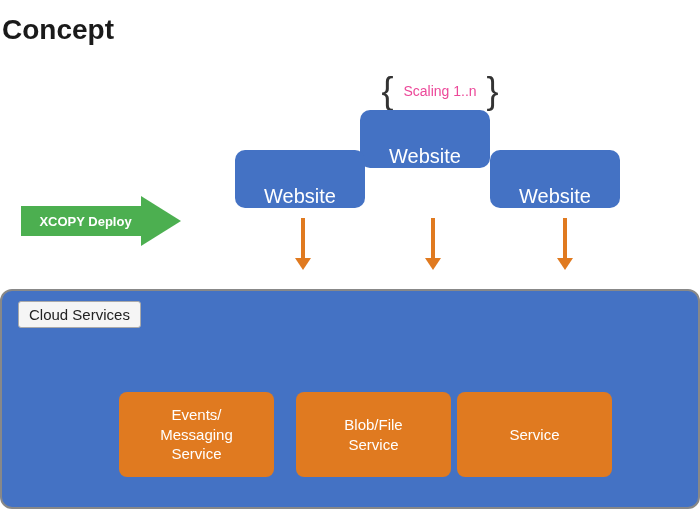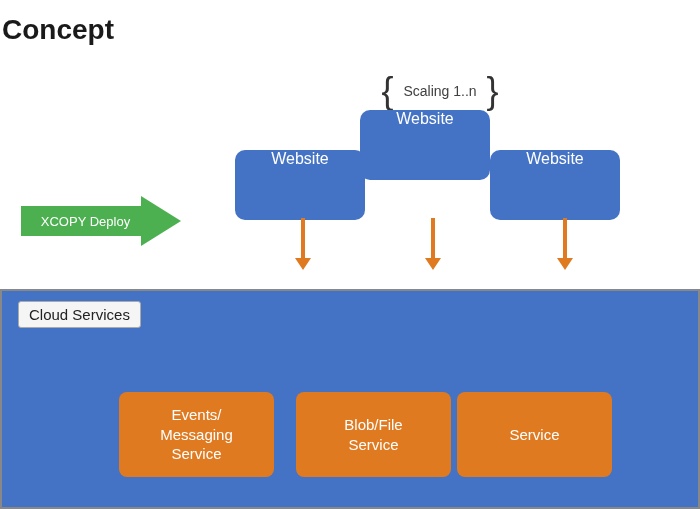--- a/index.html
+++ b/index.html
@@ -44,21 +44,21 @@
     .brace-left, .brace-right {
       font-size: 36px;
       color: #333;
       line-height: 1;
       font-weight: 300;
     }
 
     .brace-text {
       margin: 7px 10px;
       font-size: 14px;
-      color: #404040;
+      color: #ec4899;
     }
 
     
     .xcopy-arrow {
       position: absolute;
       top: 138px;
       left: 18px;
       width: 170px;
       height: 56px;
       display: flex;
@@ -98,38 +98,38 @@
     .arrow-label {
       position: absolute;
       top: 0;
       left: 0;
       width: 130px;
       height: 50px;
       display: flex;
       align-items: center;
       justify-content: center;
       font-size: 13px;
-      font-weight: normal;
+      font-weight: bold;
       color: white;
       z-index: 2;
     }
 
     
     .website-box {
       position: absolute;
       background: #4472c4;
       border-radius: 10px;
       color: white;
-      font-size: 16px;
+      font-size: 20px;
       font-weight: 500;
       display: flex;
-      align-items: flex-start;
+      align-items: flex-end;
       justify-content: center;
       width: 130px;
-      height: 70px;
+      height: 58px;
     }
 
     .website-back {
       top: 55px;
       left: 360px;
     }
 
     .website-center {
       top: 95px;
       left: 235px;
@@ -163,21 +163,21 @@
 
     
     .cloud-services-panel {
       position: absolute;
       bottom: 0;
       left: 0;
       width: 700px;
       height: 220px;
       background: #4472c4;
       border: 2px solid #888;
-      border-radius: 0;
+      border-radius: 12px;
     }
 
     .cloud-services-label {
       position: absolute;
       top: 10px;
       left: 16px;
       background: #f5f5f5;
       border: 1px solid #aaa;
       padding: 4px 10px;
       font-size: 15px;

